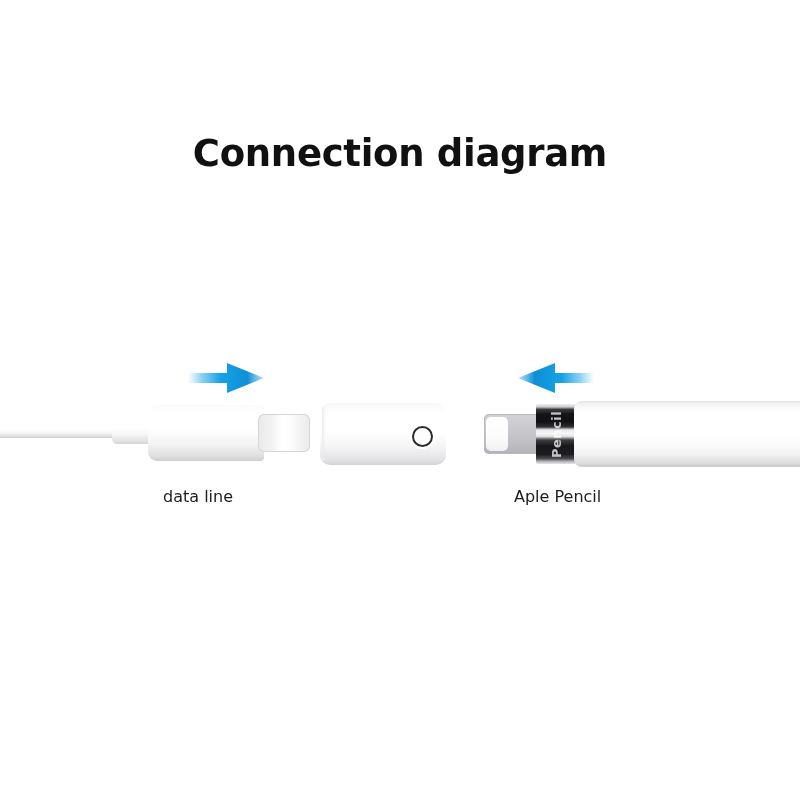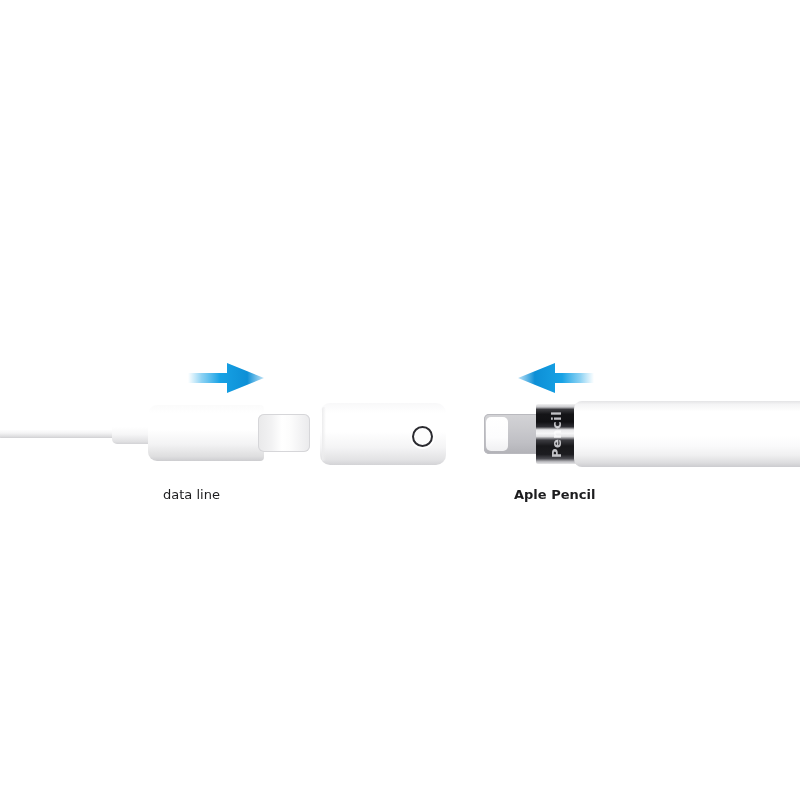--- a/index.html
+++ b/index.html
@@ -195,33 +195,34 @@
     border-radius: 8px 0 0 8px;
     background: linear-gradient(to bottom,
         #e4e4e6 0%, #f4f4f5 5%, #ffffff 16%, #ffffff 52%,
         #fafafb 68%, #f0f0f1 82%, #dcdcde 94%, #ccccd0 100%);
   }
 
   
   .caption {
     position: absolute;
     font-family: "DejaVu Sans", sans-serif;
-    font-size: 13px;
+    font-size: 16px;
     color: #1d1d1f;
     white-space: nowrap;
   }
   #caption-data-line { left: 163px; top: 487px; }
   #caption-converter { left: 272px; top: 487px; }
-  #caption-pencil    { left: 514px; top: 487px; font-weight: bold; }
+  #caption-pencil    { left: 514px; top: 487px; }
 </style>
 </head>
 <body>
 
 <div id="canvas">
 
+  <div class="title">Connection diagram</div>
 
   <div class="arrow" id="arrow-right">
     <svg width="90" height="40" viewBox="0 0 90 40">
       <defs>
         <linearGradient id="gradR" x1="0" y1="0" x2="1" y2="0">
           <stop offset="0" stop-color="#39b4ec" stop-opacity="0"></stop>
           <stop offset="0.18" stop-color="#2fadea" stop-opacity="0.55"></stop>
           <stop offset="0.42" stop-color="#17a2e5" stop-opacity="1"></stop>
           <stop offset="0.78" stop-color="#0d8fd6" stop-opacity="1"></stop>
           <stop offset="1" stop-color="#1f9ade" stop-opacity="0.28"></stop>

